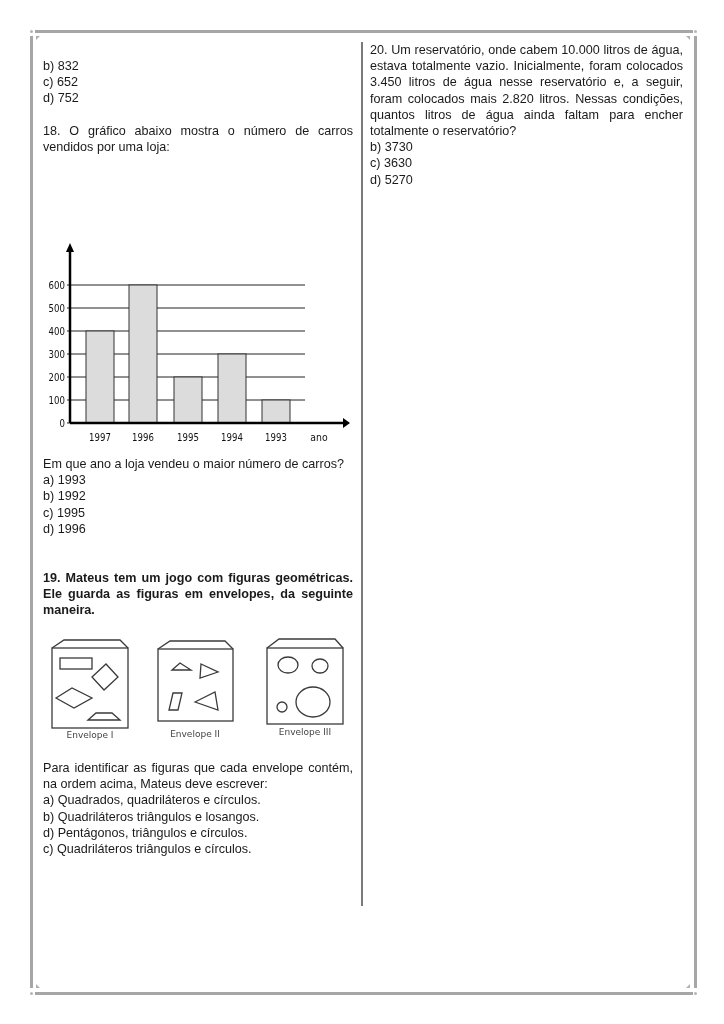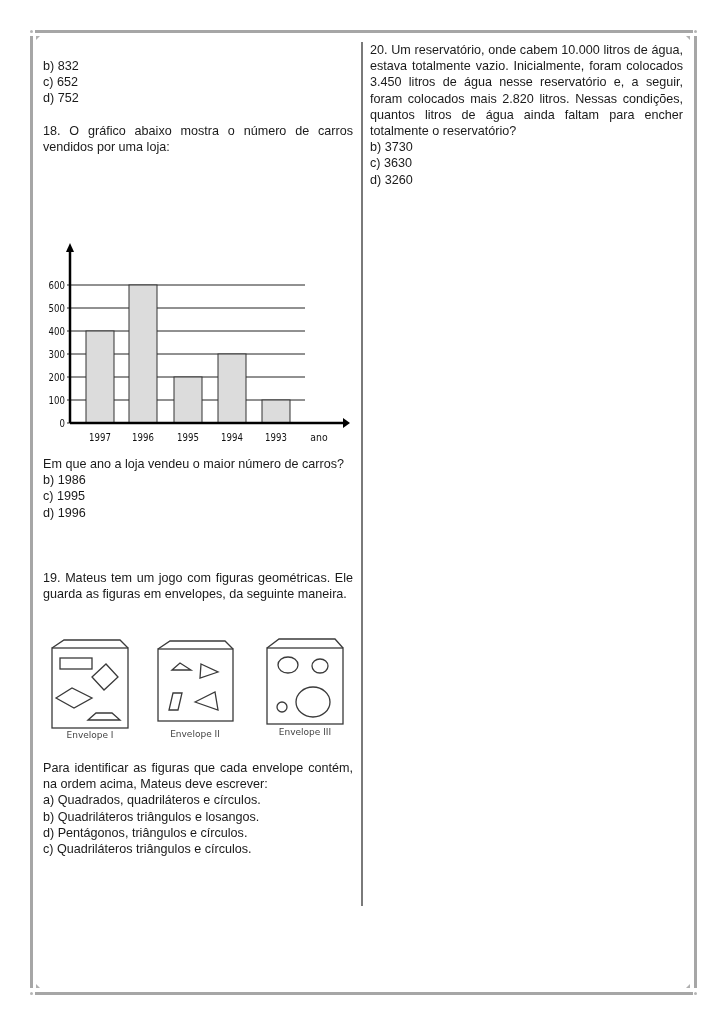--- a/index.html
+++ b/index.html
@@ -13,21 +13,21 @@
   .col-left { left: 43px; top: 58px; width: 310px; }
   .col-right { left: 370px; top: 42px; width: 313px; }
   .para { text-align: justify; margin: 0; }
   .opt { margin: 0; }
   .gap { height: 16px; }
   .chart { position: absolute; left: 36px; top: 240px; width: 320px; height: 215px; }
   .chart svg { display: block; }
   .chart-after { position: absolute; left: 43px; top: 456px; width: 310px; }
   .envelopes { position: absolute; left: 40px; top: 630px; width: 320px; height: 115px; }
   .q19-after { position: absolute; left: 43px; top: 760px; width: 310px; }
-  .q19-before { position: absolute; left: 43px; top: 576px; width: 310px; }
+  .q19-before { position: absolute; left: 43px; top: 576px; width: 310px; font-weight: bold; }
 </style>
 </head>
 <body>
 
 <div class="frame-line" style="left:35px; top:30px; width:658px; height:3px;"></div>
 <div class="frame-line" style="left:35px; top:992px; width:658px; height:3px;"></div>
 <div class="frame-line" style="left:30px; top:36px; width:3px; height:952px;"></div>
 <div class="frame-line" style="left:694px; top:36px; width:3px; height:952px;"></div>
 <div class="corner-dot" style="left:30px; top:30px;"></div>
 <div class="corner-dot" style="left:694px; top:30px;"></div>
@@ -83,21 +83,22 @@
       <text x="283" y="201" font-size="11" text-anchor="middle" fill="#111" font-family="DejaVu Sans, sans-serif" transform="translate(283,0) scale(0.85,1) translate(-283,0)">ano</text>
       <line x1="34" y1="183" x2="34" y2="10" stroke="#000" stroke-width="2.5"></line>
       <polygon points="30,12 38,12 34,3" fill="#000"></polygon>
       <line x1="34" y1="183" x2="310" y2="183" stroke="#000" stroke-width="2.5"></line>
       <polygon points="307,178 307,188 314,183" fill="#000"></polygon>
     </svg>
 </div>
 
 <div class="col chart-after">
   <p class="para">Em que ano a loja vendeu o maior número de carros?</p>
-  <p class="opt">b) 1986</p>
+  <p class="opt">a) 1993</p>
+  <p class="opt">b) 1992</p>
   <p class="opt">c) 1995</p>
   <p class="opt">d) 1996</p>
 </div>
 
 <div class="col q19-before" style="top:570px;">
   <p class="para">19. Mateus tem um jogo com figuras geométricas. Ele guarda as figuras em envelopes, da seguinte maneira.</p>
 </div>
 
 <div class="envelopes">
   <svg width="320" height="115" viewBox="0 0 320 115" xmlns="http://www.w3.org/2000/svg">
@@ -141,14 +142,14 @@
   <p class="opt">a) Quadrados, quadriláteros e círculos.</p>
   <p class="opt">b) Quadriláteros triângulos e losangos.</p>
   <p class="opt">d) Pentágonos, triângulos e círculos.</p>
   <p class="opt">c) Quadriláteros triângulos e círculos.</p>
 </div>
 
 <div class="col col-right">
   <p class="para">20. Um reservatório, onde cabem 10.000 litros de água, estava totalmente vazio. Inicialmente, foram colocados 3.450 litros de água nesse reservatório e, a seguir, foram colocados mais 2.820 litros. Nessas condições, quantos litros de água ainda faltam para encher totalmente o reservatório?</p>
   <p class="opt">b) 3730</p>
   <p class="opt">c) 3630</p>
-  <p class="opt">d) 3260</p>
+  <p class="opt">d) 5270</p>
 </div>
 
 </body></html>

